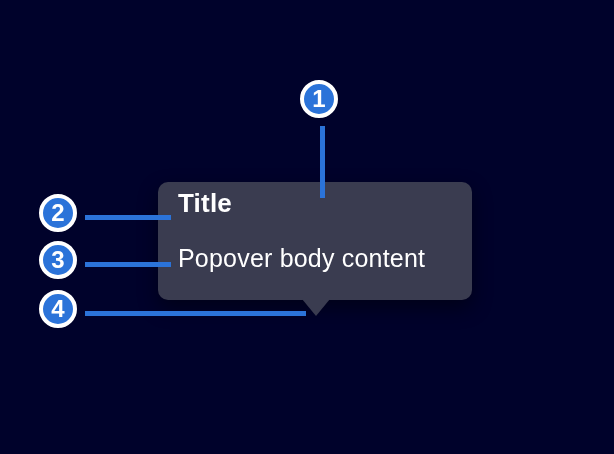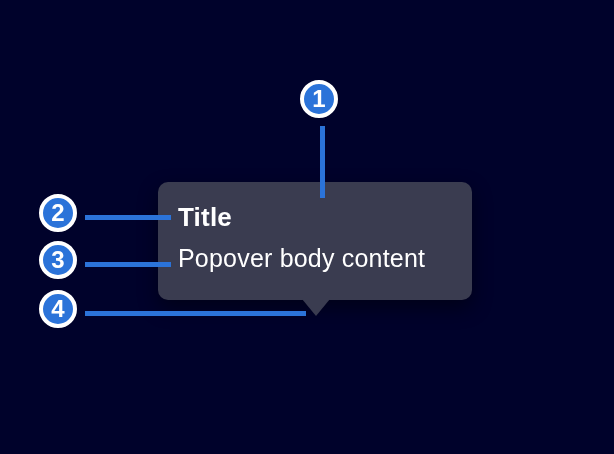--- a/index.html
+++ b/index.html
@@ -38,21 +38,21 @@
     top: 299px;
     width: 0;
     height: 0;
     border-left: 14px solid transparent;
     border-right: 14px solid transparent;
     border-top: 17px solid var(--popover-bg);
   }
   .popover-title {
     position: absolute;
     left: 178px;
-    top: 202px;
+    top: 188px;
     font-size: 26px;
     line-height: 30px;
     font-weight: 700;
     color: var(--text-white);
     letter-spacing: 0.2px;
     text-align: center;
   }
   .popover-body {
     position: absolute;
     left: 178px;

